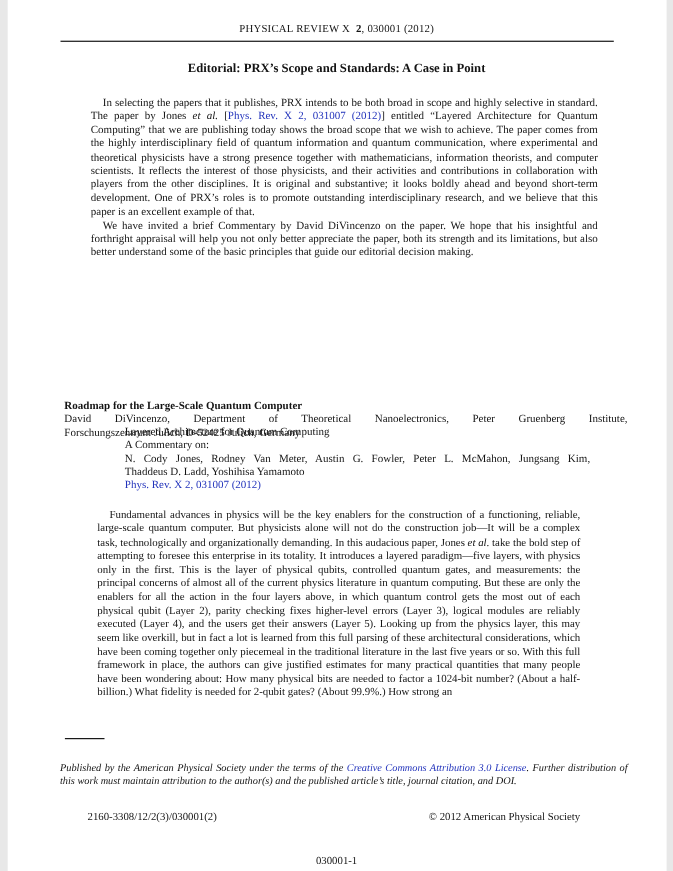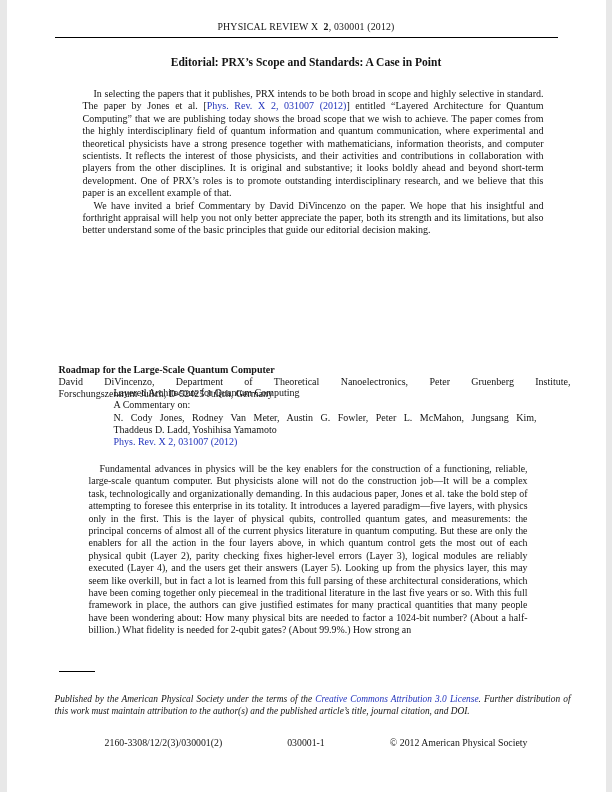--- a/index.html
+++ b/index.html
@@ -23,21 +23,21 @@
   }
   .doc-title {
     position:absolute; top:56px; left:0; width:100%;
     text-align:center; font-weight:bold; font-size:11.5px;
   }
   .editorial {
     position:absolute; top:88px; left:76px; width:461px;
     font-size:10px; line-height:12.4px; text-align:justify;
   }
   .editorial p { margin:0; text-indent:11px; }
-  .italic { }
+  .italic { font-style:italic; }
   .link { color:#2233bb; text-decoration:none; cursor:pointer; }
   .signature { margin-top:7px; text-align:right; padding-right:33px; text-indent:0; }
   .signature div { line-height:12.4px; }
   .roadmap {
     position:absolute; top:336px; left:52px; width:512px;
     font-size:10px; line-height:12.2px;margin-top:28px;
   }
   .roadmap .heading { font-weight:bold; }
   .justify-full { text-align:justify; text-align-last:justify; }
   .commentary-on {
@@ -53,22 +53,22 @@
     border-top:1px solid #000;
   }
   .license {
     position:absolute; top:694px; left:48px; width:516px;
     font-style:italic; font-size:9.4px; line-height:11.6px; text-align:justify;
   }
   .footer {
     position:absolute; top:737px; left:48px; right:48px;
     font-size:9.8px; display:flex;
   }
-  .footer .f-left  { flex:1; text-align:right; }
-  .footer .f-mid   { flex:1; text-align:center; }
+  .footer .f-left  { flex:1; text-align:center; }
+  .footer .f-mid   { flex:1; text-align:center;margin-top:40px; }
   .footer .f-right { flex:1; }
 </style>
 </head>
 <body>
 
 <div class="page">
 
   <div class="journal-header">
     <span>PHYSICAL REVIEW X</span>&nbsp;&nbsp;<span class="vol">2</span><span>, 030001 (2012)</span>
   </div>

